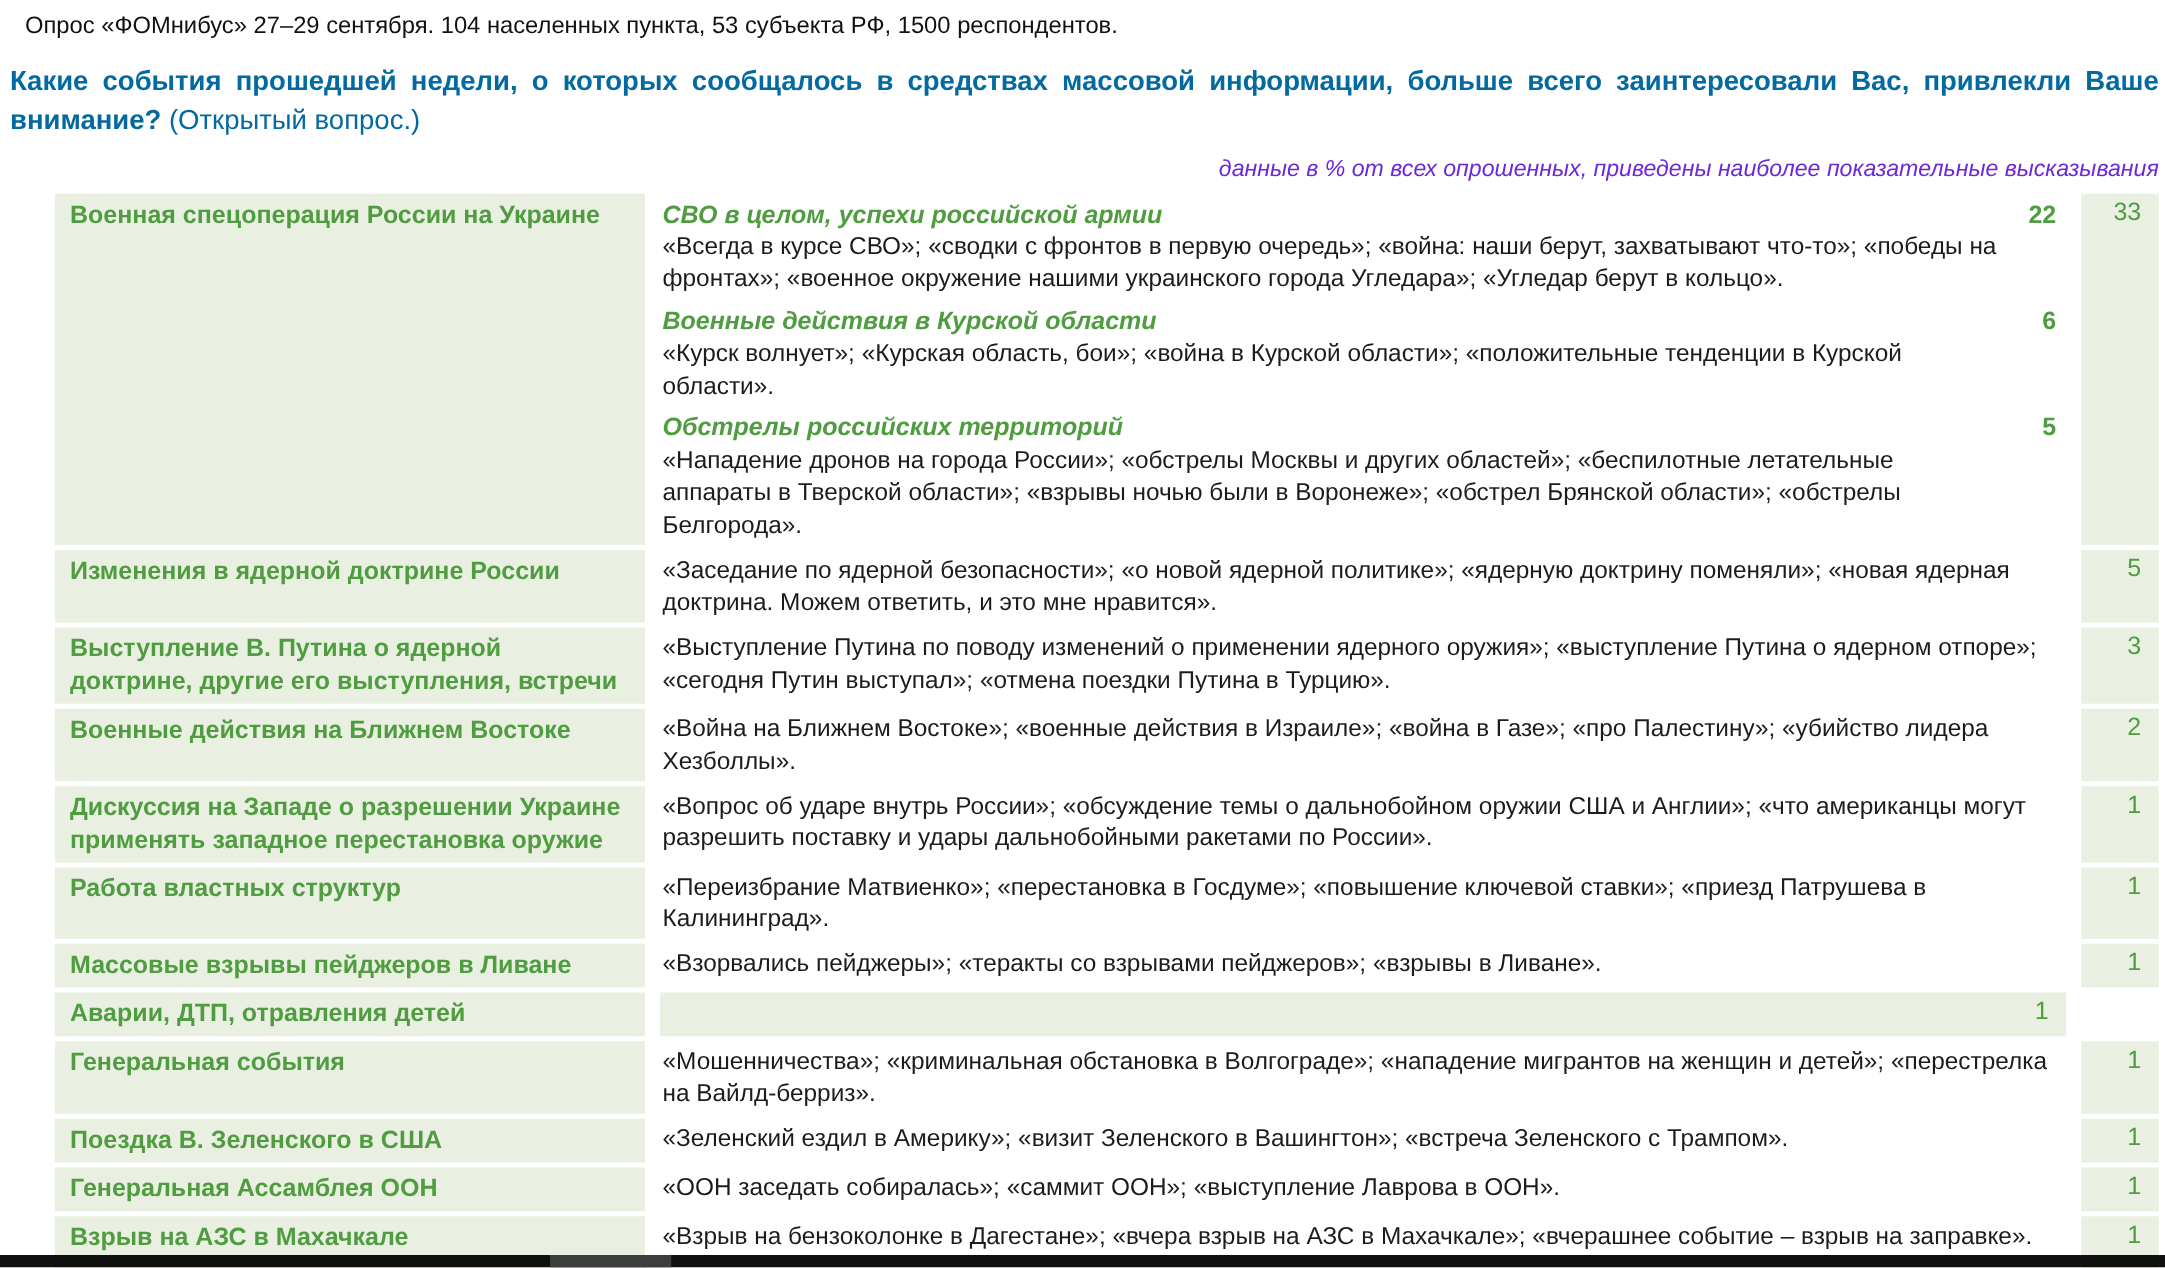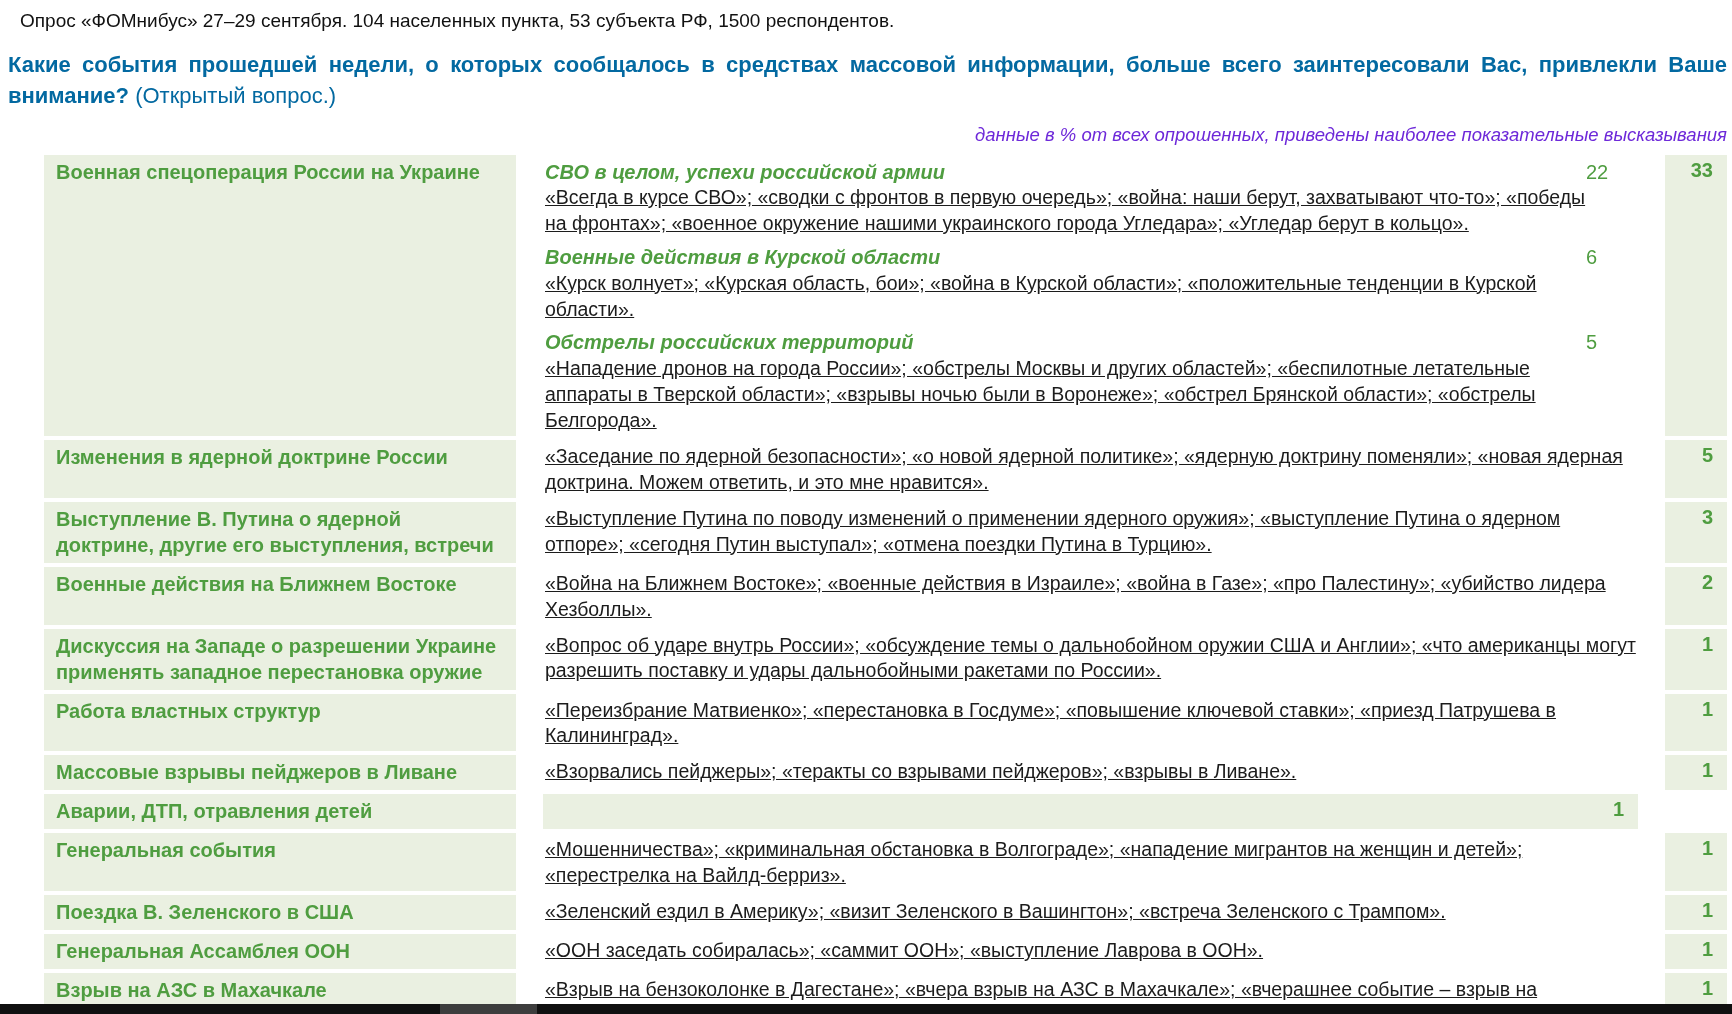--- a/index.html
+++ b/index.html
@@ -10,34 +10,34 @@
   }
   .page{padding:6px 5px 0 8px;}
   .survey-info{font-size:19px;color:#111;padding-left:12px;margin-top:4px;}
   .question{
     color:#0369a1;font-weight:700;font-size:22px;line-height:1.4;
     text-align:justify;margin-top:18px;
   }
   .q-suffix{font-weight:400;}
   .note{font-style:italic;text-align:right;font-size:18.5px;color:#6d28d9;margin-top:12px;}
   .table{margin-top:9px;}
-  .row{display:grid;grid-template-columns:472px 1fr 62px;column-gap:27px;margin-bottom:4px;padding-left:36px;}
+  .row{display:grid;grid-template-columns:472px 1fr 62px;column-gap:12px;margin-bottom:4px;padding-left:36px;}
   .cat{
     background:#eaf0e1;color:#4f9d40;font-weight:700;font-size:20px;
     line-height:1.3;padding:4px 12px 5px 12px;
   }
   .content{padding:4px 0 2px 2px;font-size:19.5px;line-height:1.33;color:#1c1c1c;}
   .subblock{display:flex;margin-bottom:7px;}
   .subblock:last-child{margin-bottom:0;}
   .sub-main{flex:1;}
   .sub-header{color:#4f9d40;font-weight:700;font-size:20px;font-style:italic;}
-  .sub-value{width:44px;text-align:left;color:#4f9d40;font-weight:400;font-size:20px;padding-right:8px;flex:none;}
-  .quotes{margin:0;text-decoration:underline;}
+  .sub-value{width:44px;text-align:right;color:#4f9d40;font-weight:700;font-size:20px;padding-right:8px;flex:none;}
+  .quotes{margin:0;}
   .total{
-    background:#eaf0e1;color:#4f9d40;font-weight:700;font-size:20px;
+    background:#eaf0e1;color:#4f9d40;font-weight:400;font-size:20px;
     text-align:right;padding:4px 14px 0 0;
   }
   .bottom-bar{position:absolute;left:0;right:0;bottom:0;height:10px;background:#101010;}
   .bottom-bar .seg{position:absolute;left:25.4%;width:5.6%;top:0;bottom:0;background:#3d3d3d;}
 </style>
 </head>
 <body>
 
 <div class="page">
   <div class="survey-info">Опрос «ФОМнибус» 27–29 сентября. 104 населенных пункта, 53 субъекта РФ, 1500 респондентов.</div>

